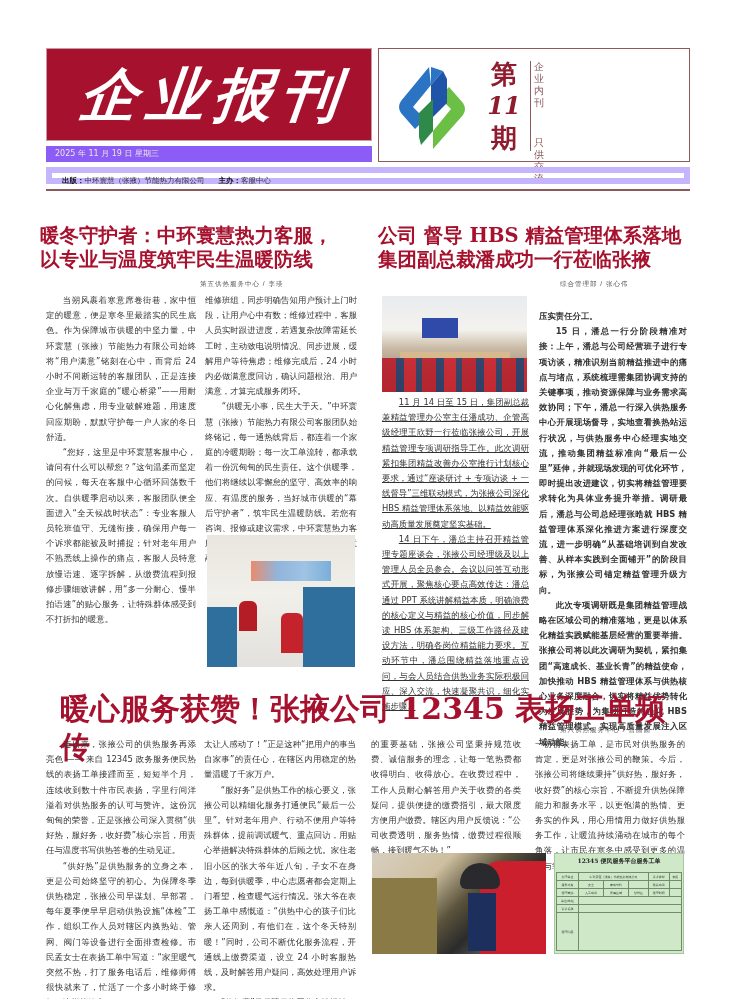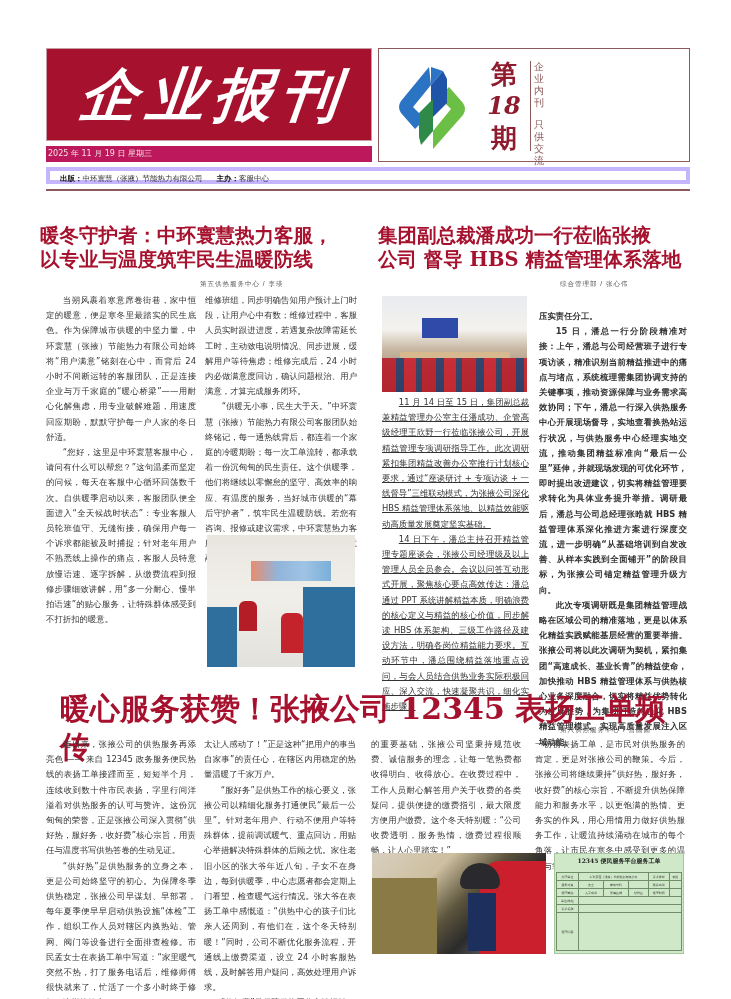--- a/index.html
+++ b/index.html
@@ -2,32 +2,32 @@
 <html><head>
 <meta charset="utf-8">
 <style>
   * { margin: 0; padding: 0; box-sizing: border-box; }
   html, body { width: 731px; height: 999px; background: #ffffff; overflow: hidden; }
   body { font-family: "DejaVu Sans", "Liberation Sans", sans-serif; color: #333; position: relative; }
 
   
   .masthead { position: absolute; left: 46px; top: 48px; width: 326px; height: 93px; background: #a6112e; border: 1px solid #c89aa4; display: flex; align-items: center; justify-content: space-around; padding: 0 28px; }
   .masthead .mchar { color: #fff; font-family: "DejaVu Serif", "Liberation Serif", serif; font-size: 58px; font-weight: bold; font-style: italic; letter-spacing: 0; line-height: 1; transform: skewX(-6deg); }
-  .datebar { position: absolute; left: 46px; top: 146px; width: 326px; height: 16px; background: #be185d; color: #f3e2e2; font-size: 8px; line-height: 16px; padding-left: 2px; }
+  .datebar { position: absolute; left: 46px; top: 146px; width: 326px; height: 16px; background: #8b5cf6; color: #f3e2e2; font-size: 8px; line-height: 16px; padding-left: 9px; }
   .issuebox { position: absolute; left: 378px; top: 48px; width: 312px; height: 114px; border: 1px solid #8c5a5c; background: #fff; }
   .logo { position: absolute; left: 12px; top: 14px; width: 82px; height: 90px; }
   .issue-num { position: absolute; left: 103px; top: 10px; width: 44px; display: flex; flex-direction: column; align-items: center; color: #8f1b2e; font-family: "DejaVu Serif", serif; font-weight: bold; }
   .issue-num .ic { font-size: 26px; line-height: 30px; }
   .issue-num .in { font-size: 24px; font-style: italic; line-height: 34px; }
   .vdivider { position: absolute; left: 151px; top: 12px; width: 1px; height: 90px; background: #8c5a5c; }
   .vtext { position: absolute; left: 155px; top: 12px; width: 14px; font-size: 10px; color: #8c5a5c; line-height: 12px; text-align: left; }
   .vtext .vgroup { display: block; }
-  .vtext .vgroup + .vgroup { margin-top: 10px; }
-
-  .pubbar { position: absolute; left: 46px; top: 167px; width: 644px; height: 17px; border: 4px solid #c4b5fd; font-size: 7.5px; line-height: 15px; padding-left: 10px; color: #333; }
+  .vtext .vgroup + .vgroup { margin-top: 28px; }
+
+  .pubbar { position: absolute; left: 46px; top: 167px; width: 644px; height: 17px; border: 6px solid #c4b5fd; font-size: 7.5px; line-height: 15px; padding-left: 10px; color: #333; }
   .pubbar b { font-weight: bold; color: #111; }
   .pubbar .gap { display: inline-block; width: 14px; }
   .rule { position: absolute; left: 46px; top: 189px; width: 644px; height: 2px; background: #8c5a5c; }
 
   
   .headline { position: absolute; color: #a6112e; font-family: "DejaVu Serif", "Liberation Serif", serif; font-weight: bold; text-align: left; line-height: 1.25; }
   .h1 { left: 40px; top: 224px; width: 320px; font-size: 19.5px; }
   .h2 { left: 378px; top: 224px; width: 315px; font-size: 19.5px; }
   .h3 { left: 60px; top: 690px; width: 610px; font-size: 30px; }
 
@@ -79,21 +79,21 @@
 <div class="issuebox">
   <svg class="logo" viewBox="0 0 82 90">
     <path d="M38 4 L10 38 Q6 44 10 50 L24 66 L34 56 L22 44 L40 22 Z" fill="#2b74c4"></path>
     <path d="M40 22 L52 8 L40 4 Z" fill="#2b74c4"></path>
     <path d="M42 86 L72 52 Q76 46 72 40 L58 24 L48 34 L60 46 L42 68 Z" fill="#6bbf45"></path>
     <path d="M40 22 L52 8 L56 16 L56 40 L40 56 Z" fill="#1f54a8"></path>
     <path d="M42 68 L30 82 L28 74 L28 50 L42 36 Z" fill="#2f8a4a"></path>
   </svg>
   <div class="issue-num">
     <span class="ic">第</span>
-    <span class="in">18</span>
+    <span class="in">11</span>
     <span class="ic">期</span>
   </div>
   <div class="vdivider"></div>
   <div class="vtext">
     <span class="vgroup">企业内刊</span>
     <span class="vgroup">只供交流</span>
   </div>
 </div>
 
 <div class="pubbar">
@@ -118,22 +118,22 @@
 <div class="photo photo-callcenter">
   <div class="wallsign"></div>
   <div class="cubicle-l"></div>
   <div class="glass"></div>
   <div class="cubicle-r"></div>
   <div class="person1"></div>
   <div class="person2"></div>
 </div>
 
 <div class="headline h2">
+  <div>公司 督导 HBS 精益管理体系落地</div>
   <div>集团副总裁潘成功一行莅临张掖</div>
-  <div>公司 督导 HBS 精益管理体系落地</div>
 </div>
 <div class="byline" style="left:560px; top:280px; width:130px;">综合管理部 / 张心伟</div>
 
 <div class="photo photo-meeting">
   <div class="screen"></div>
   <div class="tableline"></div>
   <div class="people"></div>
 </div>
 <div class="col" style="left:382px; top:395px; width:147px;text-decoration:underline;">
   <p>11 月 14 日至 15 日，集团副总裁兼精益管理办公室主任潘成功、企管高级经理王欣野一行莅临张掖公司，开展精益管理专项调研指导工作。此次调研紧扣集团精益改善办公室推行计划核心要求，通过“座谈研讨 + 专项访谈 + 一线督导”三维联动模式，为张掖公司深化 HBS 精益管理体系落地、以精益效能驱动高质量发展奠定坚实基础。</p>
@@ -151,21 +151,21 @@
 <div class="col" style="left:46px; top:737px; width:150px;">
   <p>连日来，张掖公司的供热服务再添亮色 —— 来自 12345 政务服务便民热线的表扬工单接踵而至，短短半个月，连续收到数十件市民表扬，字里行间洋溢着对供热服务的认可与赞许。这份沉甸甸的荣誉，正是张掖公司深入贯彻“供好热，服好务，收好费”核心宗旨，用责任与温度书写供热答卷的生动见证。</p>
   <p>“供好热”是供热服务的立身之本，更是公司始终坚守的初心。为保障冬季供热稳定，张掖公司早谋划、早部署，每年夏季便早早启动供热设施“体检”工作，组织工作人员对辖区内换热站、管网、阀门等设备进行全面排查检修。市民孟女士在表扬工单中写道：“家里暖气突然不热，打了服务电话后，维修师傅很快就来了，忙活了一个多小时终于修好，这样的效率</p>
 </div>
 <div class="col" style="left:204px; top:737px; width:152px;">
   <p class="noindent">太让人感动了！”正是这种“把用户的事当自家事”的责任心，在辖区内用稳定的热量温暖了千家万户。</p>
   <p>“服好务”是供热工作的核心要义，张掖公司以精细化服务打通便民“最后一公里”。针对老年用户、行动不便用户等特殊群体，提前调试暖气、重点回访，用贴心举措解决特殊群体的后顾之忧。家住老旧小区的张大爷年近八旬，子女不在身边，每到供暖季，中心志愿者都会定期上门看望，检查暖气运行情况。张大爷在表扬工单中感慨道：“供热中心的孩子们比亲人还周到，有他们在，这个冬天特别暖！”同时，公司不断优化服务流程，开通线上缴费渠道，设立 24 小时客服热线，及时解答用户疑问，高效处理用户诉求。</p>
   <p>“收好费”是保障供热工作良性运转</p>
 </div>
 <div class="col" style="left:371px; top:737px; width:150px;">
-  <p class="noindent">的重要基础，张掖公司坚秉持规范收费、诚信服务的理念，让每一笔热费都收得明白、收得放心。在收费过程中，工作人员耐心解答用户关于收费的各类疑问，提供便捷的缴费指引，最大限度方便用户缴费。这个冬天特别暖：“公司收费透明，服务热情，缴费过程很顺畅，让人心里踏实！”</p>
+  <p class="noindent">的重要基础，张掖公司坚秉持规范收费、诚信服务的理念，让每一笔热费都收得明白、收得放心。在收费过程中，工作人员耐心解答用户关于收费的各类疑问，提供便捷的缴费指引，最大限度方便用户缴费。辖区内用户反馈说：“公司收费透明，服务热情，缴费过程很顺畅，接到暖气不热！”</p>
 </div>
 <div class="col" style="left:535px; top:737px; width:150px;">
   <p class="noindent">一份份表扬工单，是市民对供热服务的肯定，更是对张掖公司的鞭策。今后，张掖公司将继续秉持“供好热，服好务，收好费”的核心宗旨，不断提升供热保障能力和服务水平，以更饱满的热情、更务实的作风，用心用情用力做好供热服务工作，让暖流持续涌动在城市的每个角落，让市民在寒冬中感受到更多的温暖与幸福。</p>
 </div>
 
 <div class="photo photo-repair">
   <div class="cabinet"></div>
   <div class="jacket"></div>
   <div class="jacket2"></div>
   <div class="cap"></div>

